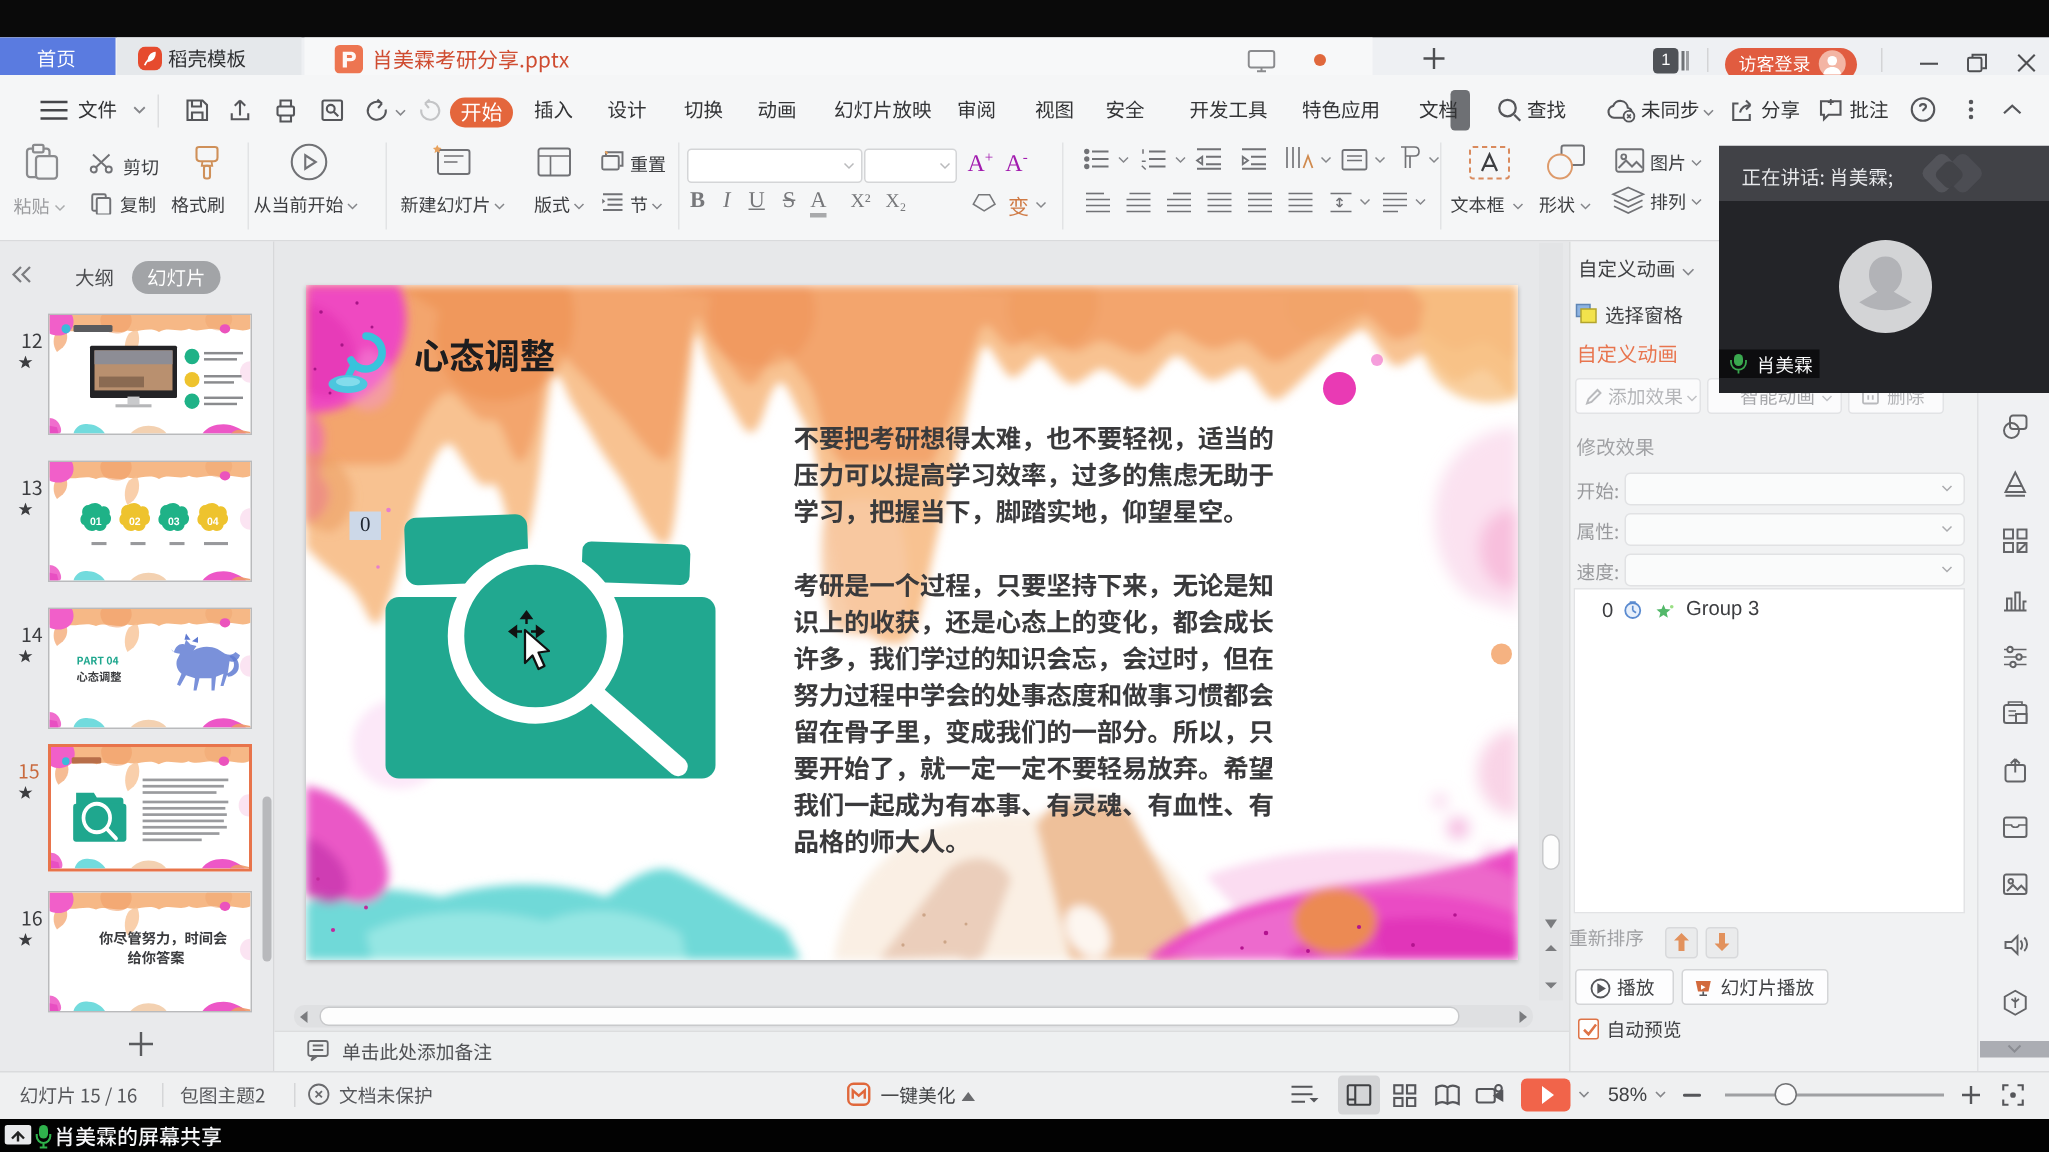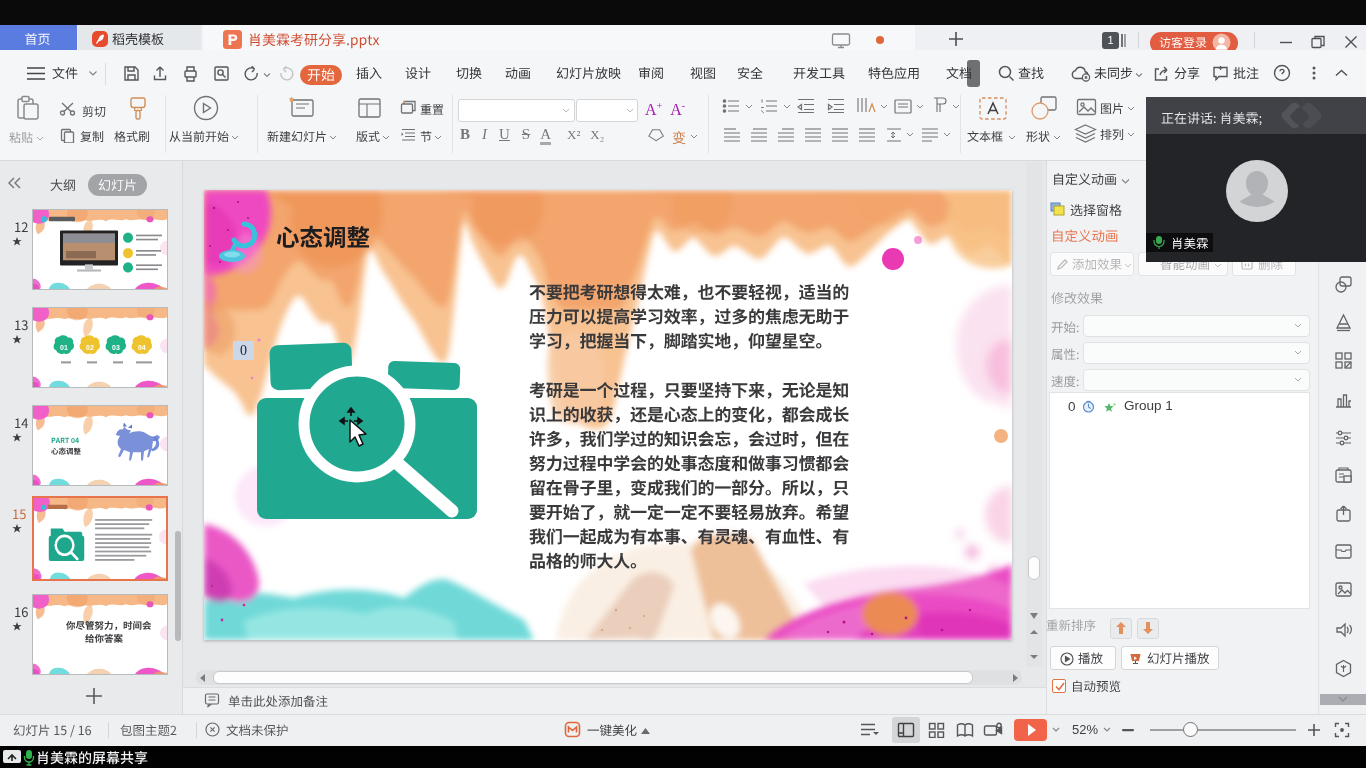--- a/index.html
+++ b/index.html
@@ -667,21 +667,21 @@
     <div class="abs" style="left:1068px;top:399px;width:14px;height:15px;color:#3c3d40;font-size:13.5px">0</div>
     <svg class="abs" style="left:1082px;top:400px" width="13" height="13">
       <circle cx="6.5" cy="7" r="5" fill="#e8f0fb" stroke="#5b8bd0" stroke-width="1.2"></circle>
       <path d="M6.5 7V3.8M6.5 7l2.2 1.5" stroke="#5b8bd0" stroke-width="1.1"></path>
       <path d="M4.5 1.5h4" stroke="#5b8bd0" stroke-width="1.3"></path>
     </svg>
     <svg class="abs" style="left:1104px;top:402px" width="12" height="11" fill="#53b86a">
       <path d="M5 1l1.3 3 3.4.3-2.6 2.2.8 3.3-2.9-1.8-2.9 1.8.8-3.3L.3 4.3l3.4-.3z"></path>
       <circle cx="10.5" cy="2.5" r="1.2" fill="#9adf84"></circle>
     </svg>
-    <div class="abs" style="left:1124px;top:398px;width:70px;height:17px;color:#3c3d40;font-size:13.5px">Group 1</div>
+    <div class="abs" style="left:1124px;top:398px;width:70px;height:17px;color:#3c3d40;font-size:13.5px">Group 3</div>
     <div class="abs" style="left:1110px;top:618px;width:22px;height:21px;background:#eaebec;border:1px solid #d8d9db;border-radius:3px"></div>
     <svg class="abs" style="left:1116px;top:622px" width="10" height="12" fill="#e2915c">
       <path d="M5 0l5 5H7v7H3V5H0z"></path>
     </svg>
     <div class="abs" style="left:1137px;top:618px;width:22px;height:21px;background:#eaebec;border:1px solid #d8d9db;border-radius:3px"></div>
     <svg class="abs" style="left:1143px;top:622px" width="10" height="12" fill="#e2915c">
       <path d="M5 12L0 7h3V0h4v7h3z"></path>
     </svg>
     <div class="abs" style="left:1050px;top:646px;width:66px;height:24px;background:#fdfdfe;border:1px solid #d4d5d7;border-radius:3px"></div>
     <svg class="abs" style="left:1060px;top:652px" width="14" height="14" fill="none" stroke="#55565a" stroke-width="1.2">
@@ -789,21 +789,21 @@
       <path d="M13.5 8.5l5-3v6l-5-3z" fill="#55565a"></path>
       <circle cx="16" cy="3.5" r="2.2"></circle>
     </svg>
     <div class="abs" style="left:1014px;top:719px;width:33px;height:22px;background:#f1644a;border-radius:4px"></div>
     <svg class="abs" style="left:1027px;top:724px" width="10" height="12" fill="#fff">
       <path d="M1 0l8 6-8 6z"></path>
     </svg>
     <svg class="abs" style="left:1052px;top:727px" width="8" height="6" fill="none" stroke="#85868a" stroke-width="1.1">
       <path d="M1 1l3 3 3-3"></path>
     </svg>
-    <div class="abs" style="left:1072px;top:722px;width:40px;height:16px;color:#3f4043;font-size:13px">52%</div>
+    <div class="abs" style="left:1072px;top:722px;width:40px;height:16px;color:#3f4043;font-size:13px">58%</div>
     <svg class="abs" style="left:1103px;top:727px" width="8" height="6" fill="none" stroke="#85868a" stroke-width="1.1">
       <path d="M1 1l3 3 3-3"></path>
     </svg>
     <svg class="abs" style="left:1122px;top:729px" width="12" height="3" fill="#55565a">
       <rect width="12" height="2.2" rx="1"></rect>
     </svg>
     <div class="abs" style="left:1150px;top:729px;width:146px;height:1.5px;background:#9fa0a3"></div>
     <div class="abs" style="left:1186px;top:729px;width:2px;height:5px;background:#9fa0a3;margin-top:-1.5px"></div>
     <div class="abs" style="left:1183px;top:722px;width:15px;height:15px;background:#fbfbfc;border:1.4px solid #717275;border-radius:50%"></div>
     <svg class="abs" style="left:1307px;top:723px" width="14" height="14" stroke="#55565a" stroke-width="1.6">

